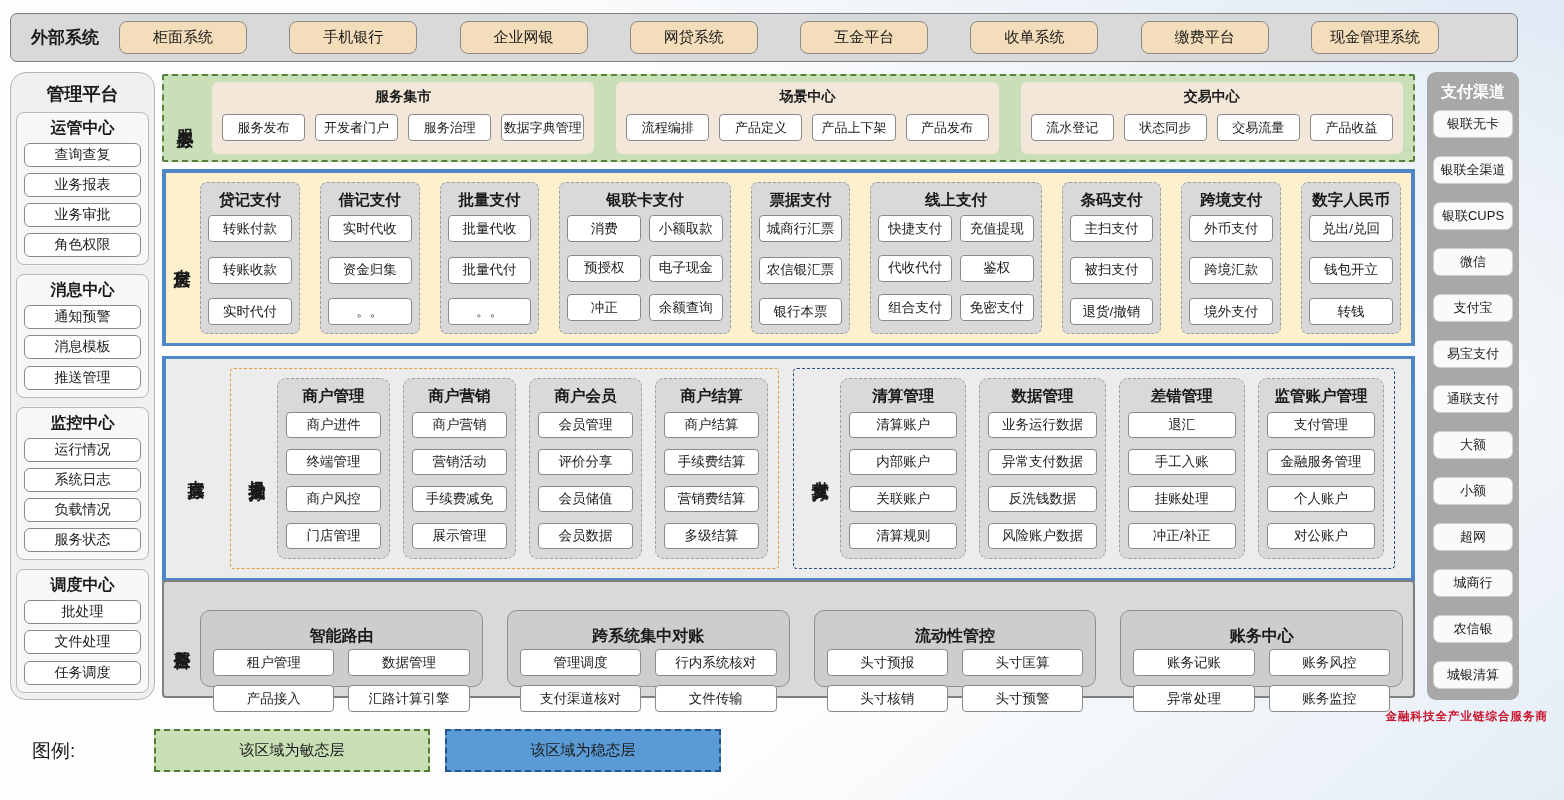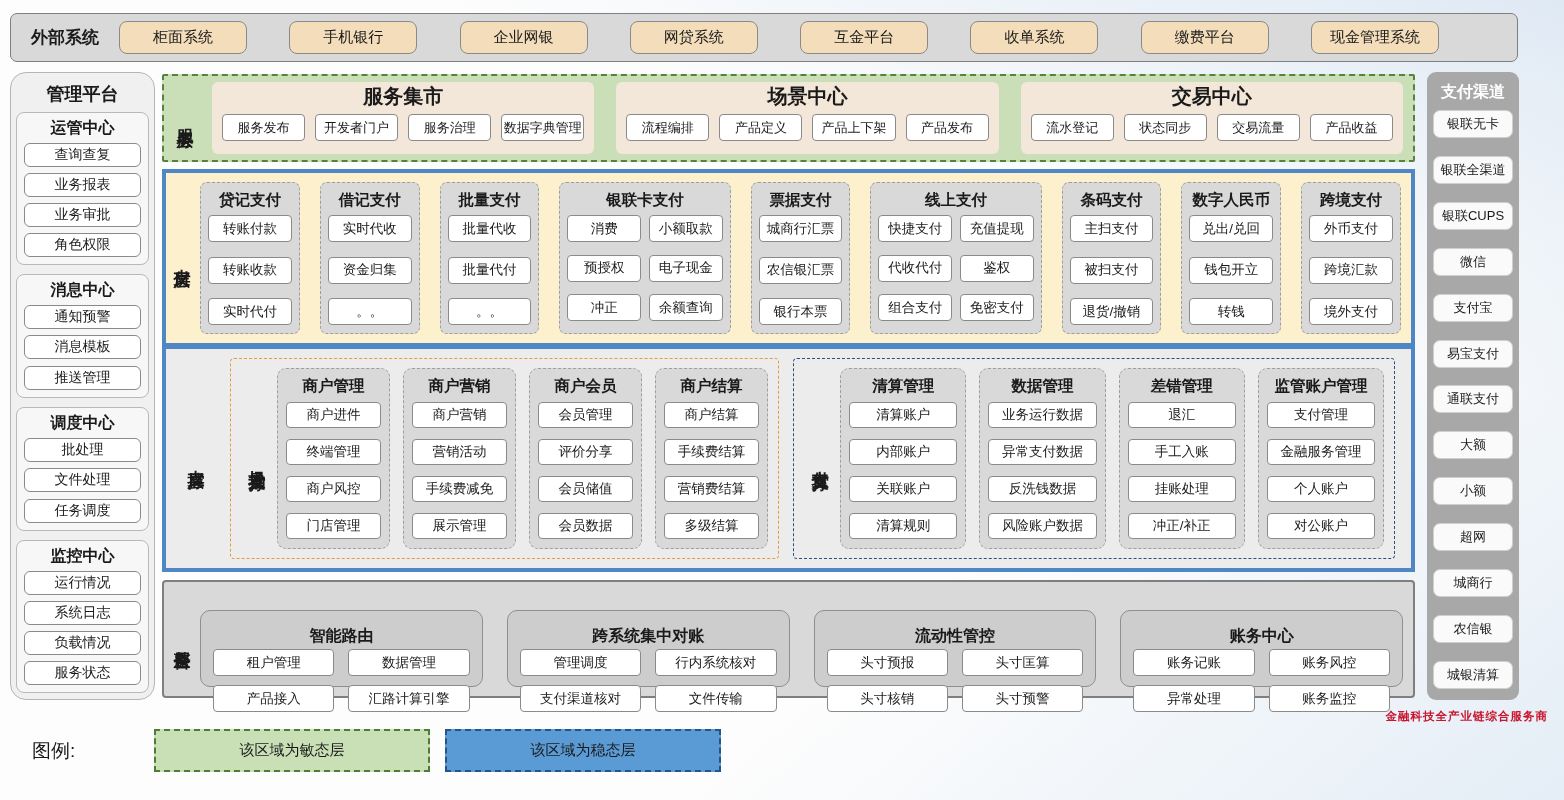--- a/index.html
+++ b/index.html
@@ -63,21 +63,21 @@
     position:absolute; left:162px; top:74px; width:1253px; height:88px;
     background:#cadfb8; border:2px dashed #55833b; border-radius:2px;
     display:flex; align-items:stretch; padding:6px 10px 6px 6px; gap:6px;
   }
   .service-layer .vlabel { width:30px; font-size:17px; letter-spacing:2px; }
   .service-sections { flex:1; display:flex; gap:22px; padding-left:6px; }
   .service-section {
     flex:1; background:#f2e7d8; border-radius:6px; padding:2px 10px 7px;
     display:flex; flex-direction:column;
   }
-  .service-title { font-weight:bold; font-size:20px; text-align:center; height:24px; line-height:24px; }
+  .service-title { font-weight:bold; font-size:14px; text-align:center; height:24px; line-height:24px; }
   .service-items { flex:1; display:flex; gap:10px; align-items:center; }
   .svc-btn { flex:1; height:27px; border-radius:4px; font-size:13px; }
 
   
   .payment-layer {
     position:absolute; left:162px; top:169px; width:1253px; height:177px;
     background:#fcf0cd; border:4px solid #4e86c6; border-bottom-width:3px;
     display:flex; padding:9px 10px 9px 2px; gap:4px;
   }
   .payment-layer .vlabel { width:28px; font-size:17px; letter-spacing:2px; }
@@ -87,21 +87,21 @@
     padding:4px 7px 8px; display:flex; flex-direction:column;
   }
   .pay-col.cols2 { flex:1.85; }
   .pay-col-title { text-align:center; font-weight:bold; font-size:15.5px; height:25px; line-height:25px; }
   .col-items { flex:1; display:flex; flex-direction:column; justify-content:space-between; gap:8px; margin-top:3px; }
   .cols2 .col-items { display:grid; grid-template-columns:1fr 1fr; gap:9px 8px; }
   .pay-btn { height:27px; border-radius:4px; }
 
   
   .support-layer {
-    position:absolute; left:162px; top:346px; width:1253px; height:226px;
+    position:absolute; left:162px; top:356px; width:1253px; height:226px;
     background:#ececec; border:4px solid #4e86c6; border-top-width:3px;
     display:flex; padding:9px 16px; gap:20px;
   }
   .support-layer > .vlabel { width:28px; font-size:17px; letter-spacing:2px; }
   .support-groups { flex:1; display:flex; gap:14px; }
   .support-group { border:1.6px dashed #999; border-radius:4px; display:flex; padding:9px 10px; gap:4px; }
   .support-group.t-scene { border-color:#e09c3f; flex:1; }
   .support-group.t-pay   { border-color:#2e4c7e; flex:1.1; }
   .vlabel-sub { width:32px; font-size:17px; letter-spacing:1px; }
   .support-cols { flex:1; display:flex; gap:13px; }
@@ -195,36 +195,36 @@
         <div class="side-group">
           <div class="side-group-title">消息中心</div>
           <div class="side-group-items">
 
           <div class="btn side-btn">通知预警</div>
             <div class="btn side-btn">消息模板</div>
             <div class="btn side-btn">推送管理</div>
           </div>
         </div>
         <div class="side-group">
-          <div class="side-group-title">调度中心</div>
-          <div class="side-group-items">
-
-          <div class="btn side-btn">批处理</div>
-            <div class="btn side-btn">文件处理</div>
-            <div class="btn side-btn">任务调度</div>
-          </div>
-        </div>
-        <div class="side-group">
           <div class="side-group-title">监控中心</div>
           <div class="side-group-items">
 
           <div class="btn side-btn">运行情况</div>
             <div class="btn side-btn">系统日志</div>
             <div class="btn side-btn">负载情况</div>
             <div class="btn side-btn">服务状态</div>
+          </div>
+        </div>
+        <div class="side-group">
+          <div class="side-group-title">调度中心</div>
+          <div class="side-group-items">
+
+          <div class="btn side-btn">批处理</div>
+            <div class="btn side-btn">文件处理</div>
+            <div class="btn side-btn">任务调度</div>
           </div>
         </div>
       </div>
   </div>
 
   <div class="service-layer">
     <div class="vlabel">服务层</div>
     <div class="service-sections">
 
     <div class="service-section">
@@ -327,35 +327,35 @@
         <div class="pay-col">
           <div class="pay-col-title">条码支付</div>
           <div class="col-items">
 
           <div class="btn pay-btn">主扫支付</div>
             <div class="btn pay-btn">被扫支付</div>
             <div class="btn pay-btn">退货/撤销</div>
           </div>
         </div>
         <div class="pay-col">
+          <div class="pay-col-title">跨境支付</div>
+          <div class="col-items">
+
+          <div class="btn pay-btn">外币支付</div>
+            <div class="btn pay-btn">跨境汇款</div>
+            <div class="btn pay-btn">境外支付</div>
+          </div>
+        </div>
+        <div class="pay-col">
           <div class="pay-col-title">数字人民币</div>
           <div class="col-items">
 
           <div class="btn pay-btn">兑出/兑回</div>
             <div class="btn pay-btn">钱包开立</div>
             <div class="btn pay-btn">转钱</div>
-          </div>
-        </div>
-        <div class="pay-col">
-          <div class="pay-col-title">跨境支付</div>
-          <div class="col-items">
-
-          <div class="btn pay-btn">外币支付</div>
-            <div class="btn pay-btn">跨境汇款</div>
-            <div class="btn pay-btn">境外支付</div>
           </div>
         </div>
       </div>
   </div>
 
   <div class="support-layer">
     <div class="vlabel">支撑层</div>
     <div class="support-groups">
 
     <div class="support-group t-scene">

